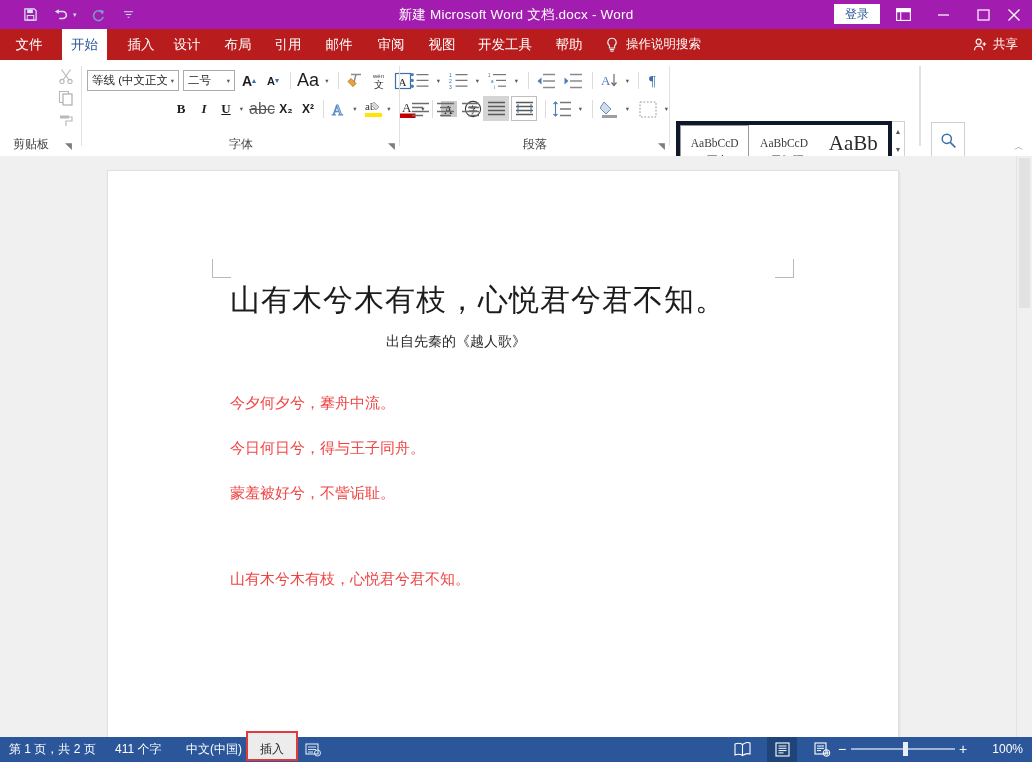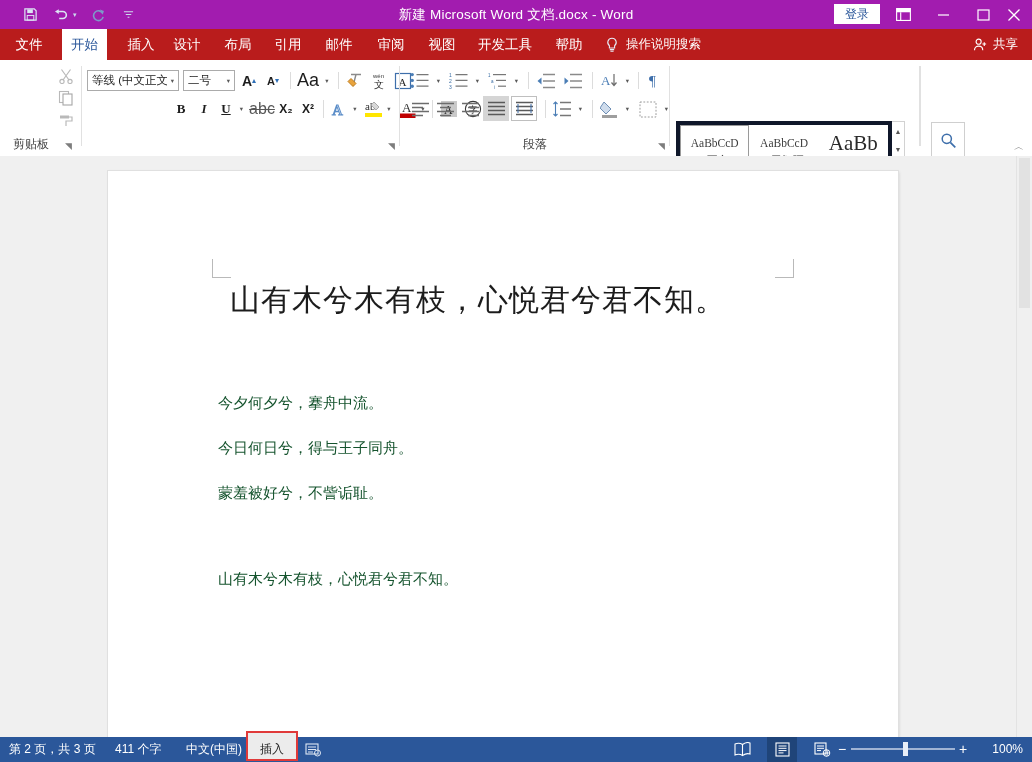--- a/index.html
+++ b/index.html
@@ -152,22 +152,22 @@
   .doc-h1{
     position:absolute;left:122px;top:109px;width:560px;
     font-size:30px;color:#1c1c1c;letter-spacing:1px;white-space:nowrap;
     font-family:"DejaVu Sans",sans-serif;
   }
   .doc-sub{
     position:absolute;left:122px;top:162px;width:452px;text-align:center;
     font-size:14px;color:#2a2a2a;font-family:"DejaVu Serif",serif;
   }
   .doc-p{
-    position:absolute;left:110px;width:560px;
-    font-size:15px;color:#14532d;white-space:nowrap;
+    position:absolute;left:122px;width:560px;
+    font-size:15px;color:#ef4444;white-space:nowrap;
     font-family:"DejaVu Sans",sans-serif;
   }
 
   
   .vscroll{
     position:absolute;right:0;top:156px;width:15px;height:581px;
     background:#f0f0f0;border-left:1px solid #e3e3e3;
   }
   .vthumb{position:absolute;left:2px;top:2px;width:11px;height:150px;background:#e2e2e2;}
 
@@ -404,20 +404,21 @@
             <text x="4" y="14" font-size="12" fill="#1b1b1b" font-family="serif">A</text>
           </svg>
       </div>
       <div class="ic" style="left:380px;top:38px;width:22px;height:22px;">
         <svg width="18" height="18" viewBox="0 0 18 18">
             <circle cx="9" cy="9" r="7.6" fill="none" stroke="#3a3a3a" stroke-width="1.1"></circle>
             <text x="4.5" y="13" font-size="9" fill="#1f1f1f" font-family="sans-serif">字</text>
           </svg>
       </div>
 
+      <div class="grp-label">字体</div>
       <div class="dlg-launcher">◥</div>
       <div class="grp-sep" style="right:0;"></div>
     </div>
 
     <div class="grp" style="left:400px;width:270px;">
       <div class="ic" style="left:8px;top:10px;width:24px;height:21px;">
         <svg width="20" height="17" viewBox="0 0 20 17">
             <circle cx="2.2" cy="2.6" r="1.7" fill="#4a7db5"></circle>
             <circle cx="2.2" cy="8.4" r="1.7" fill="#4a7db5"></circle>
             <circle cx="2.2" cy="14.2" r="1.7" fill="#4a7db5"></circle>
@@ -576,35 +577,36 @@
     <div class="collapse-ribbon">︿</div>
   </div>
 
   <div class="docarea">
     <div class="page">
 
       <div class="mk tl"></div>
       <div class="mk tr"></div>
 
       <div class="doc-h1">山有木兮木有枝，心悦君兮君不知。</div>
+      <div class="doc-sub">出自先秦的《越人歌》</div>
 
       <div class="doc-p" style="top:223px;">今夕何夕兮，搴舟中流。</div>
       <div class="doc-p" style="top:268px;">今日何日兮，得与王子同舟。</div>
       <div class="doc-p" style="top:313px;">蒙羞被好兮，不訾诟耻。</div>
       <div class="doc-p" style="top:399px;">山有木兮木有枝，心悦君兮君不知。</div>
     </div>
 
   </div>
 
   <div class="vscroll">
     <div class="vthumb"></div>
   </div>
 
   <div class="statusbar">
-    <div class="sb" style="left:9px;">第 2 页，共 3 页</div>
+    <div class="sb" style="left:9px;">第 1 页，共 2 页</div>
     <div class="sb" style="left:115px;">411 个字</div>
     <div class="sb" style="left:186px;">中文(中国)</div>
 
     <div class="sb-ic" style="left:300px;width:26px;">
       <svg width="16" height="15" viewBox="0 0 16 15">
           <rect x="1" y="2" width="12" height="10" fill="none" stroke="#dfe7f4" stroke-width="1.1"></rect>
           <path d="M3 5h8M3 7.5h8M3 10h5" stroke="#dfe7f4" stroke-width="1"></path>
           <circle cx="12.5" cy="11" r="3" fill="none" stroke="#dfe7f4" stroke-width="1"></circle>
         </svg>
     </div>

